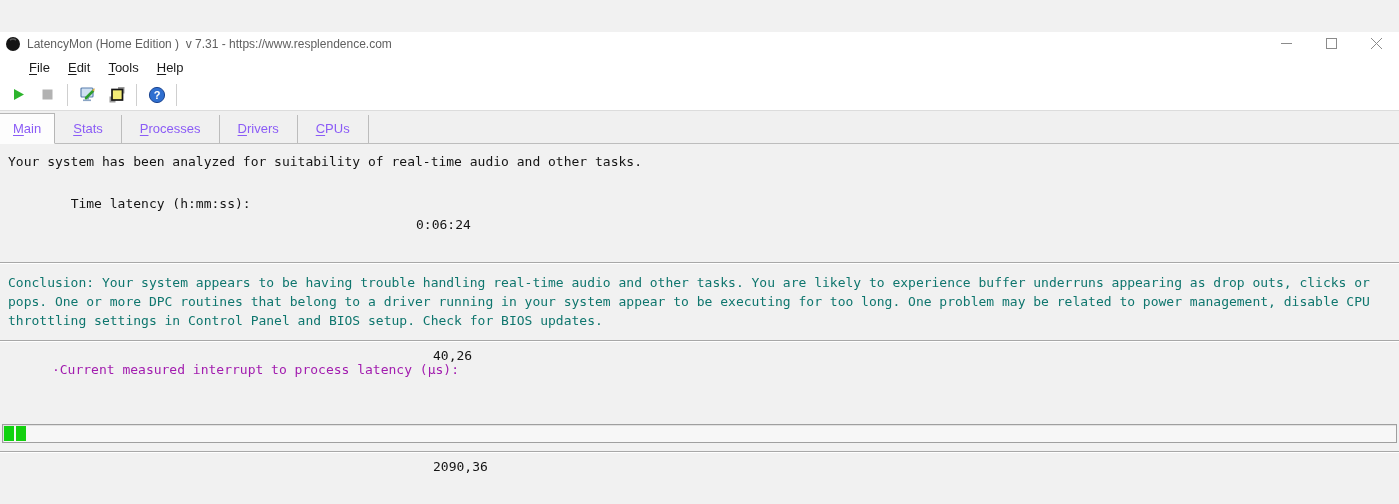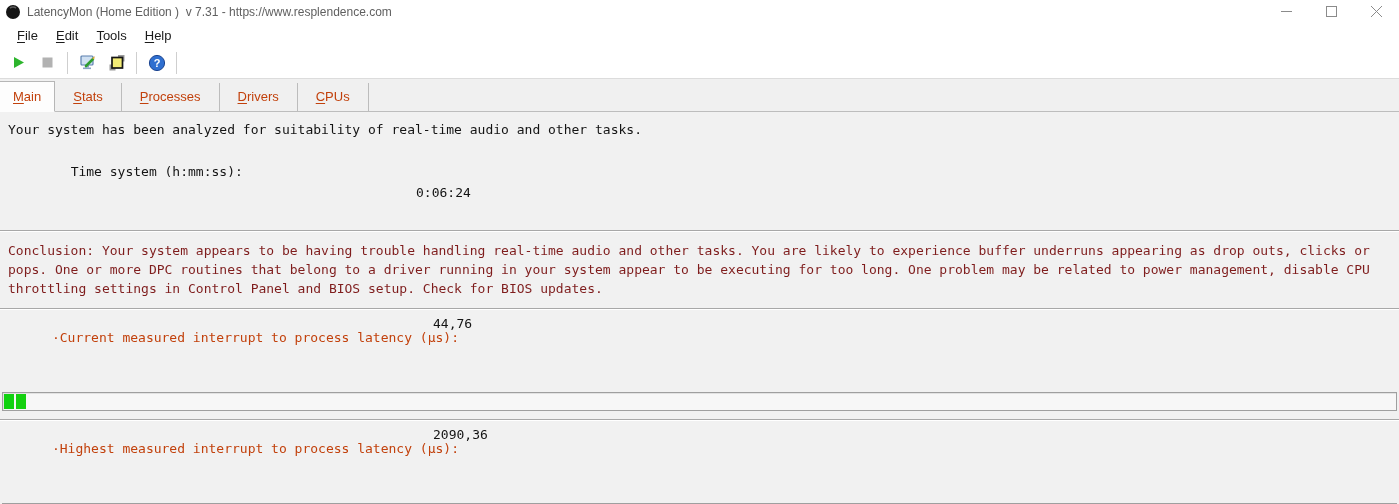--- a/index.html
+++ b/index.html
@@ -1,58 +1,58 @@
 <!DOCTYPE html>
 <html><head>
 <meta charset="utf-8">
 <style>
   * { margin:0; padding:0; box-sizing:border-box; }
   html,body { width:1399px; height:504px; overflow:hidden; background:#f1f1f1;
               font-family:"Liberation Sans", sans-serif; }
-  .window { width:1399px; height:364px; background:#f1f1f1; position:relative; }
+  .window { width:1399px; height:364px; background:#f1f1f1; position:relative;margin-top:32px; }
 
   
   .titlebar { height:23px; background:#ffffff; display:flex; align-items:center; padding-left:5px; }
   .appicon { width:16px; height:16px; margin-right:6px; display:inline-flex; }
   .title { font-size:12px; color:#5f5f5f; white-space:pre; }
   .wincontrols { margin-left:auto; display:flex; height:100%; }
   .winbtn { width:45px; height:100%; display:flex; align-items:center; justify-content:center; cursor:default; }
   .winbtn svg { stroke:#8b8b8b; }
 
   
-  .menubar { height:24px; background:#ffffff; display:flex; align-items:center; padding-left:8px; }
+  .menubar { height:24px; background:#ffffff; display:flex; align-items:center; padding-left:20px; }
   .menu-item { font-size:13px; color:#1b1b1b; padding:2px 9px; cursor:default; }
   .ul { text-decoration:underline; text-underline-offset:2px; }
 
   
   .toolbar { height:32px; background:#ffffff; display:flex; align-items:center; padding-left:4px;
              border-bottom:1px solid #dcdcdc; }
   .tbtn { background:transparent; border:1px solid transparent; width:27px; height:26px;
           display:inline-flex; align-items:center; justify-content:center; margin:0 1px; }
   .tsep { width:1px; height:22px; background:#cfcfcf; margin:0 5px; }
 
   
   .tabstrip { height:33px; background:#f0f0f0; display:flex; align-items:flex-end;
               border-bottom:1px solid #bdbdbd; }
-  .tab { font-size:13px; color:#c2410c; height:28px; line-height:27px; padding:0 18px;
+  .tab { font-size:13px; color:#8b5cf6; height:28px; line-height:27px; padding:0 18px;
          border-right:1px solid #bcbcbc; cursor:default; }
   .tab.active { background:#fdfdfd; border:1px solid #b6b6b6; border-bottom:1px solid #fdfdfd;
                 height:31px; line-height:30px; margin-bottom:-1px; padding:0 13px; border-left:none; }
 
   
   .mono { font-family:"DejaVu Sans Mono","Liberation Mono",monospace; font-size:13px; color:#141414; }
   .groove { height:2px; border-top:1px solid #a8a8a8; border-bottom:1px solid #ffffff; }
   .info-panel { padding:7px 1px 6px 8px; background:#f1f1f1; }
   .info-panel .line { line-height:21px; white-space:pre; position:relative; }
   .col-value { position:absolute; left:408px; white-space:pre; }
-  .conclusion { padding:9px 8px 10px 8px; line-height:19px; color:#7f1d1d; background:#f1f1f1; }
+  .conclusion { padding:9px 8px 10px 8px; line-height:19px; color:#0f766e; background:#f1f1f1; }
 
   
   .mrow .mline { position:relative; padding:7px 0 5px 5px; line-height:14px; white-space:pre; }
-  .mlabel { color:#c2410c; }
+  .mlabel { color:#a21caf; }
   .mvalue { position:absolute; left:433px; top:7px; }
   .mextra { position:absolute; left:560px; top:7px; }
   .bar { height:19px; margin:0 2px 8px 2px; border:1px solid #9f9f9f; background:#f7f7f7;
          display:flex; align-items:stretch; padding:1px; gap:2px; overflow:hidden;
          box-shadow:inset 1px 1px 0 #e2e2e2; }
   .seg { flex:0 0 auto; }
 </style>
 </head>
 <body>
 
@@ -136,44 +136,43 @@
       <span class="tab"><span class="ul">S</span>tats</span>
       <span class="tab"><span class="ul">P</span>rocesses</span>
       <span class="tab"><span class="ul">D</span>rivers</span>
       <span class="tab"><span class="ul">C</span>PUs</span>
     </div>
 
   <div class="content">
     <div class="info-panel">
       <div class="line mono">Your system has been analyzed for suitability of real-time audio and other tasks.</div>
       <div class="line mono">
-        <span>Time system (h:mm:ss):</span>
+        <span>Time latency (h:mm:ss):</span>
         <span class="col-value">0:06:24</span>
       </div>
     </div>
     <div class="groove"></div>
     <div class="conclusion mono">Conclusion: Your system appears to be having trouble handling real-time audio and other tasks. You are likely to experience buffer underruns appearing as drop outs, clicks or pops. One or more DPC routines that belong to a driver running in your system appear to be executing for too long. One problem may be related to power management, disable CPU throttling settings in Control Panel and BIOS setup. Check for BIOS updates.</div>
     <div class="groove"></div>
     <div id="rows">
   <div class="mrow">
     <div class="mline mono">
       <span class="mlabel">·Current measured interrupt to process latency (µs):</span>
-      <span class="mvalue">44,76</span>
+      <span class="mvalue">40,26</span>
       <span class="mextra"></span>
     </div>
     <div class="bar">
             <div class="seg" style="width: 10px; background: rgb(16, 210, 16);"></div>
             <div class="seg" style="width: 10px; background: rgb(20, 208, 15);"></div>
           </div>
     <div class="groove"></div>
   </div>
 
   <div class="mrow">
     <div class="mline mono">
-      <span class="mlabel">·Highest measured interrupt to process latency (µs):</span>
       <span class="mvalue">2090,36</span>
       <span class="mextra"></span>
     </div>
     <div class="bar"></div>
 
   </div>
 
 </div>
   </div>
 </div>

